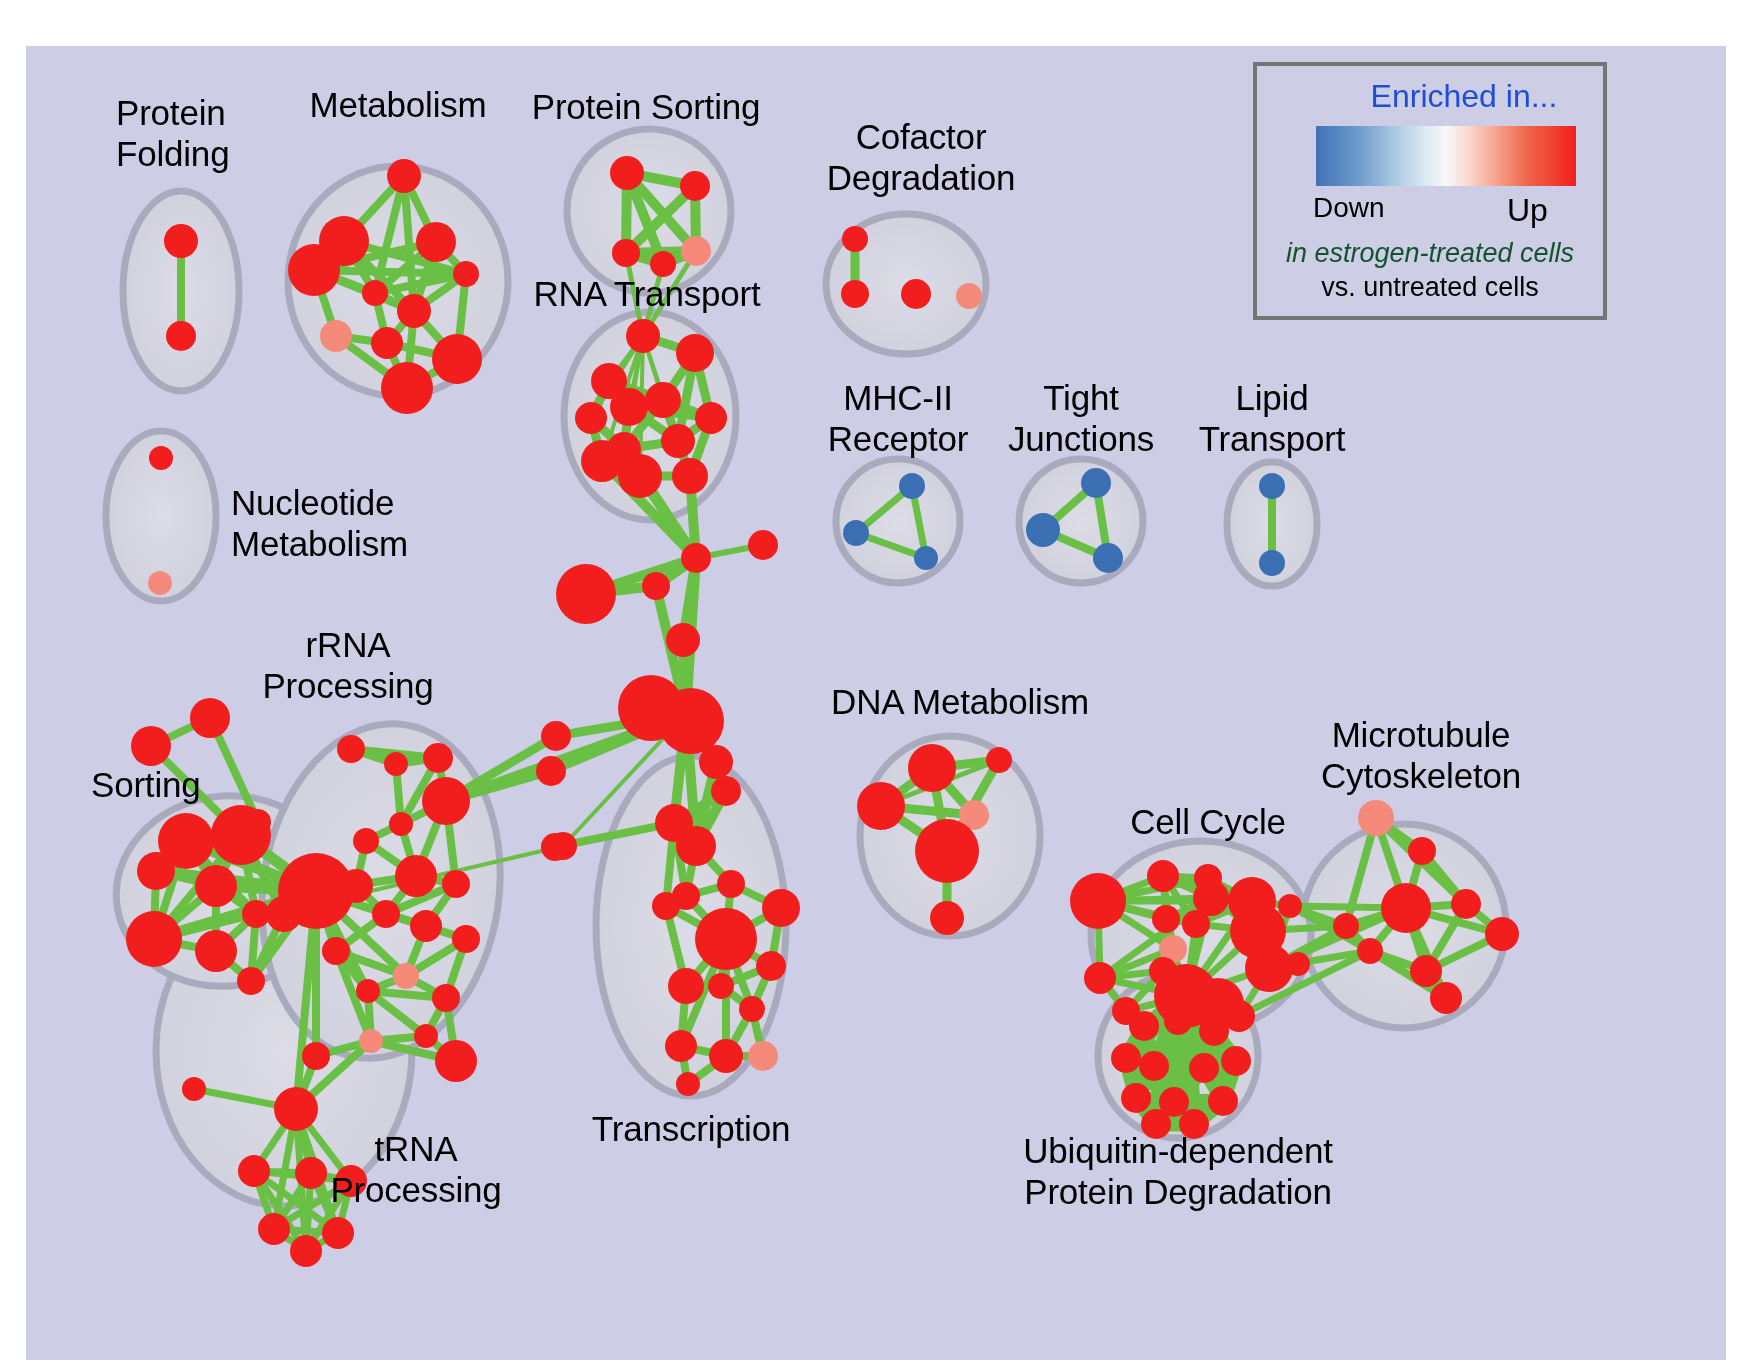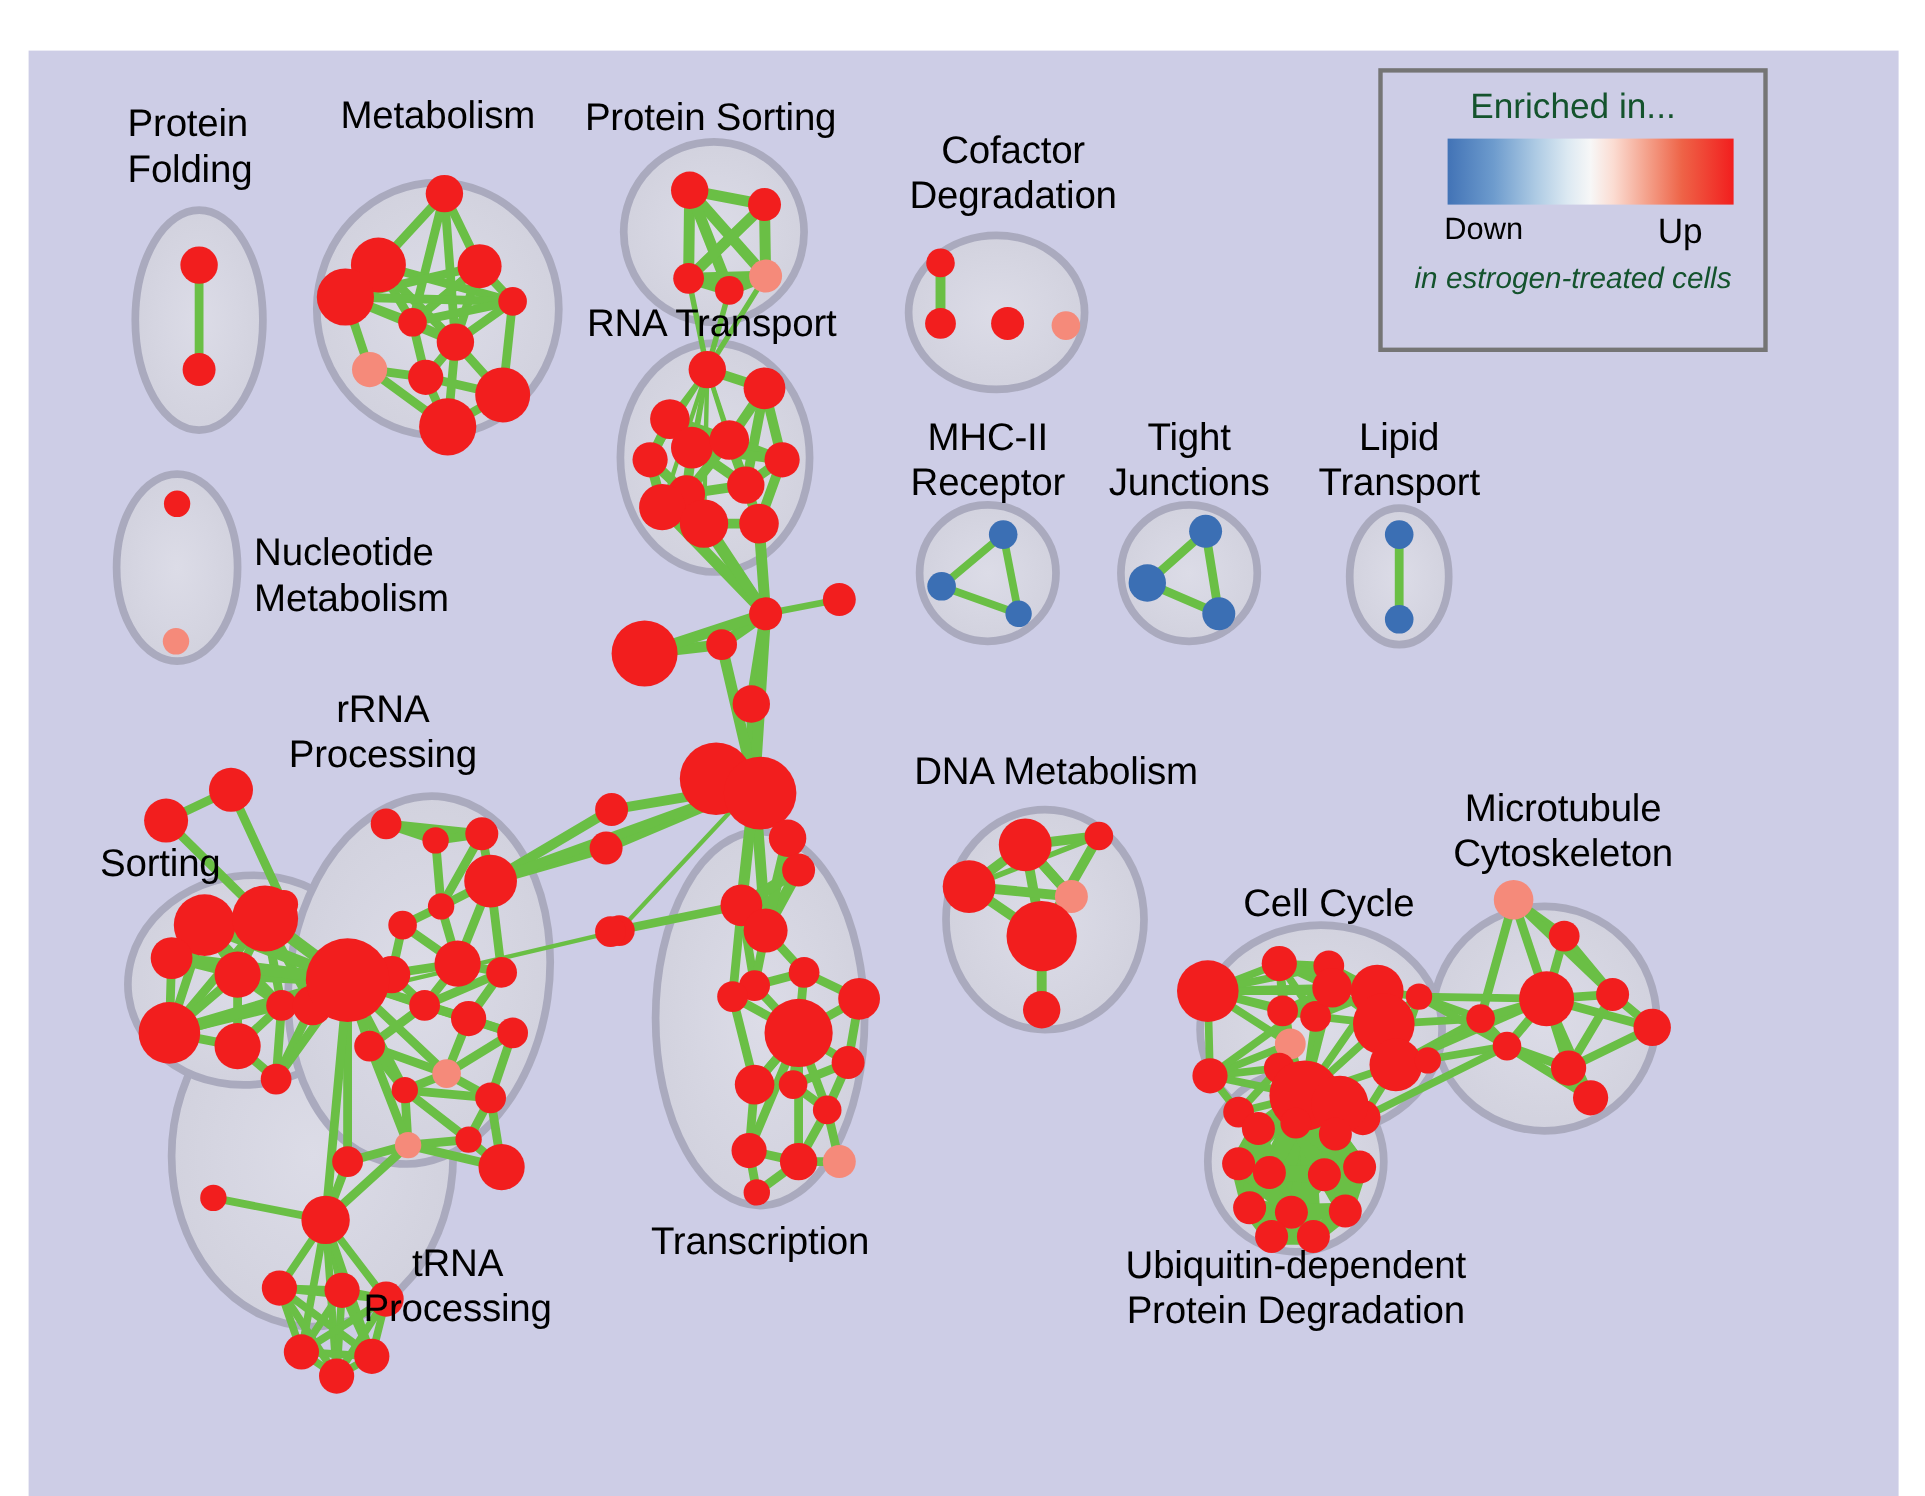--- a/index.html
+++ b/index.html
@@ -3,21 +3,21 @@
 <meta charset="utf-8">
 <style>
   html,body{margin:0;padding:0;background:#ffffff;}
   body{font-family:"Liberation Sans",sans-serif;}
   #stage{position:relative;width:1750px;height:1360px;background:#ffffff;overflow:hidden;}
   #canvas{position:absolute;left:26px;top:22px;width:1700px;height:1318px;background:#cdcde6;margin-top:24px;}
   #net{position:absolute;left:0;top:0;width:1700px;height:1318px;}
   .lbl{position:absolute;color:#000;font-size:35px;line-height:41px;white-space:pre;font-family:"Liberation Sans",sans-serif;letter-spacing:-0.2px;}
   .lbl.c{text-align:center;transform:translateX(-50%);}
   #legend{position:absolute;left:1227px;top:16px;width:354px;height:258px;background:#cdcde6;border:4px solid #757575;box-sizing:border-box;}
-  #legend .ttl{position:absolute;top:12px;left:0;width:100%;text-align:center;font-size:32px;color:#14532d;}
+  #legend .ttl{position:absolute;top:12px;left:0;width:100%;text-align:center;font-size:32px;color:#1d4ed8;padding-left:34px;}
   #bar{position:absolute;left:59px;top:60px;width:260px;height:60px;
        background:linear-gradient(to right,#4273b6 0%,#6d9bcd 16%,#aecbe4 31%,#dce9f2 42%,#f7f7f7 50%,#fbdcd2 58%,#f4a08a 70%,#ee6347 82%,#f21e1e 100%);}
   #legend .dn{position:absolute;left:56px;top:126px;font-size:28px;color:#000;}
   #legend .up{position:absolute;left:250px;top:126px;font-size:32px;color:#000;}
   #legend .s1{position:absolute;top:172px;left:0;width:100%;text-align:center;font-size:27px;color:#14532d;font-style:italic;}
   #legend .s2{position:absolute;top:206px;left:0;width:100%;text-align:center;font-size:27px;color:#000;}
 </style>
 </head>
 <body>
 
@@ -707,16 +707,17 @@
 Cytoskeleton</div>
     <div class="lbl c" style="left:1152px;top:1084px;">Ubiquitin-dependent
 Protein Degradation</div>
 
     <div id="legend">
       <div class="ttl">Enriched in...</div>
       <div id="bar"></div>
       <div class="dn">Down</div>
       <div class="up">Up</div>
       <div class="s1">in estrogen-treated cells</div>
+      <div class="s2">vs. untreated cells</div>
     </div>
 
   </div>
 </div>
 
 </body></html>

